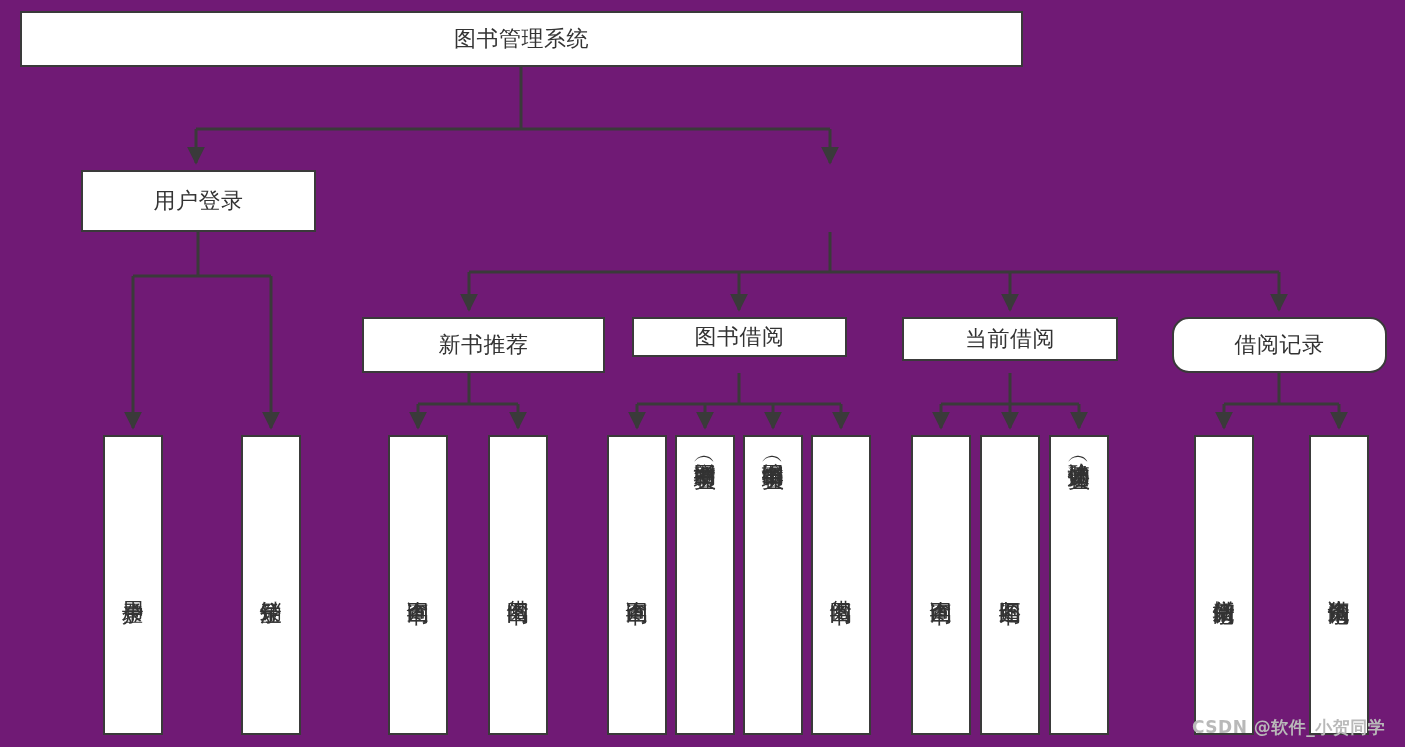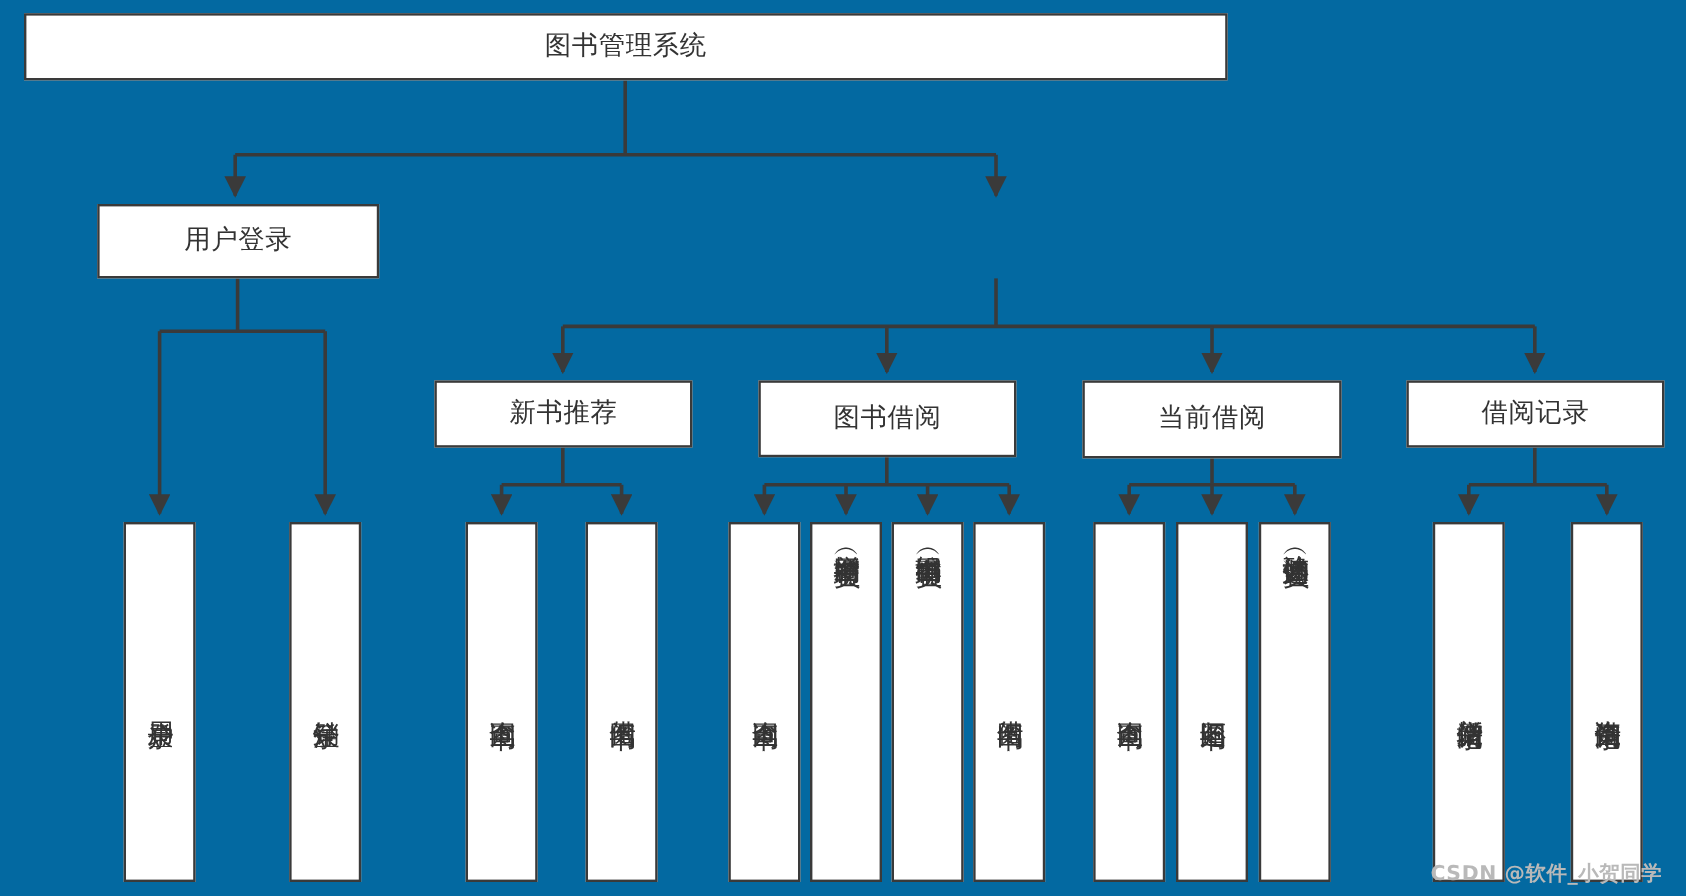--- a/index.html
+++ b/index.html
@@ -7,21 +7,21 @@
     padding: 0;
     background: #ffffff;
   }
   body {
     font-family: "DejaVu Sans", "Liberation Sans", sans-serif;
   }
   #canvas {
     position: relative;
     width: 1405px;
     height: 747px;
-    background: #0369a1;
+    background: #701a75;
     overflow: hidden;
   }
   svg#edges {
     position: absolute;
     left: 0;
     top: 0;
     width: 1405px;
     height: 747px;
     pointer-events: none;
   }
@@ -126,30 +126,30 @@
   </svg>
 
   <div class="node h" style="left:20px; top:11px; width:1003px; height:56px;">
     <span class="lbl">图书管理系统</span>
   </div>
 
   <div class="node h" style="left:81px; top:170px; width:235px; height:62px;">
     <span class="lbl">用户登录</span>
   </div>
 
-  <div class="node h" style="left:362px; top:317px; width:215px; height:56px;">
+  <div class="node h" style="left:362px; top:317px; width:243px; height:56px;">
     <span class="lbl">新书推荐</span>
   </div>
-  <div class="node h" style="left:632px; top:317px; width:215px; height:64px;">
+  <div class="node h" style="left:632px; top:317px; width:215px; height:40px;">
     <span class="lbl">图书借阅</span>
   </div>
-  <div class="node h" style="left:902px; top:317px; width:216px; height:65px;">
+  <div class="node h" style="left:902px; top:317px; width:216px; height:44px;">
     <span class="lbl">当前借阅</span>
   </div>
-  <div class="node h" style="left:1172px; top:317px; width:215px; height:56px;">
+  <div class="node h" style="left:1172px; top:317px; width:215px; height:56px;border-radius:17px;">
     <span class="lbl">借阅记录</span>
   </div>
 
   <div class="node v mid" style="left:103px; top:435px; width:60px; height:300px;">
     <span class="lbl">用户登录</span>
   </div>
   <div class="node v mid" style="left:241px; top:435px; width:60px; height:300px;">
     <span class="lbl">注销登录</span>
   </div>
 

